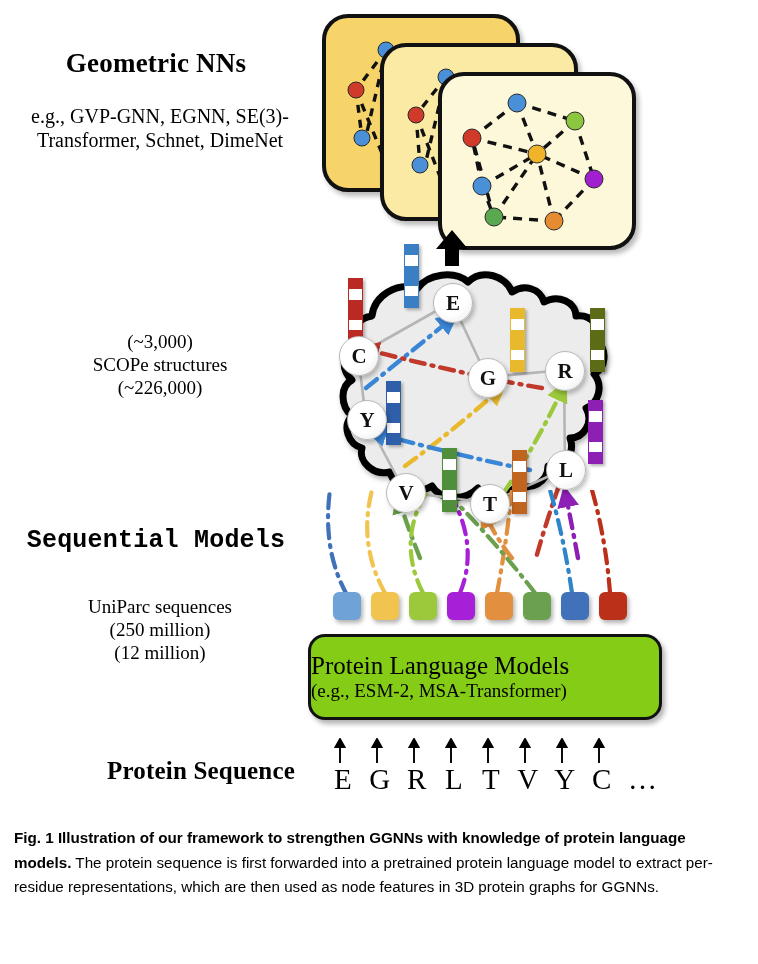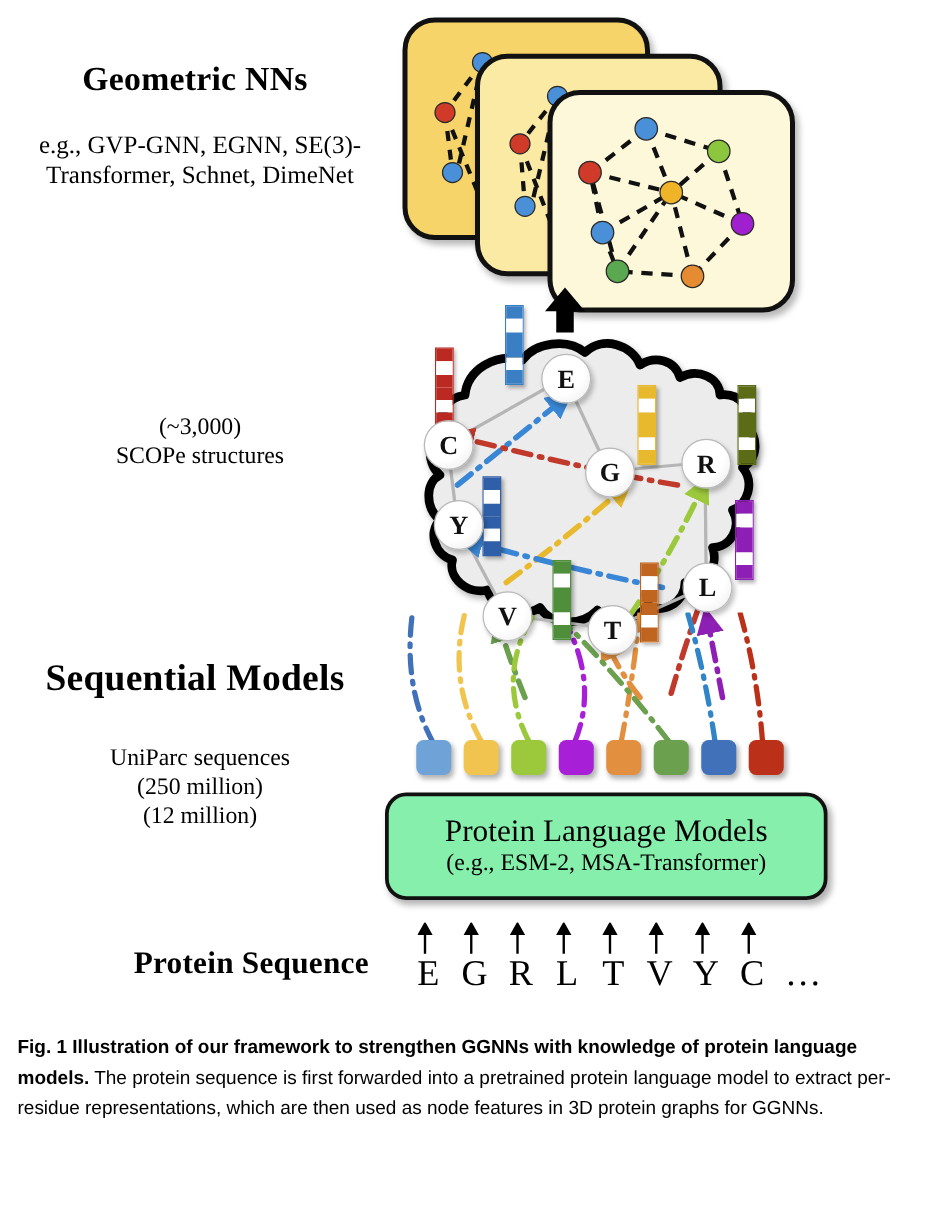--- a/index.html
+++ b/index.html
@@ -11,21 +11,21 @@
   .row-title{position:absolute;text-align:center;font-weight:bold;
              font-family:"Liberation Serif", serif;}
   .row-sub{position:absolute;text-align:center;line-height:1.22;
            font-family:"Liberation Serif", serif;}
   .it{}
 
   #t-gnn   {left:0;  top:48px;  width:312px; font-size:27px;letter-spacing:.2px;}
   #s-gnn   {left:10px;top:104px; width:300px; font-size:20px;}
   #t-graph {left:0;  top:272px; width:312px; font-size:25px;letter-spacing:.2px;}
   #s-graph {left:10px;top:330px; width:300px; font-size:19px;}
-  #t-seqm  {left:0;  top:526px; width:312px; font-size:30px;letter-spacing:.2px;}
+  #t-seqm  {left:0;  top:526px; width:312px; font-size:25px;letter-spacing:.2px;font-family:Liberation Mono, monospace;}
   #s-seqm  {left:10px;top:595px; width:300px; font-size:19px;}
   #t-pseq  {left:0;  top:757px; width:312px; font-size:25px;letter-spacing:.2px;margin-left:45px;}
 
   
   #caption{position:absolute;left:14px;top:826px;width:726px;
            font-family:"Liberation Sans", sans-serif;font-size:15.2px;
            line-height:1.62;text-align:left;}
   #caption b{font-weight:bold;}
 
   
@@ -56,23 +56,23 @@
         box-shadow:2px 2px 3px rgba(0,0,0,.3);z-index:5;}
   .fbar i{display:block;height:16.6%;}
 
   
   #swatches{position:absolute;left:333px;top:592px;width:296px;height:30px;}
   .sw{position:absolute;width:28px;height:28px;border-radius:6px;
       box-shadow:2px 3px 4px rgba(0,0,0,.3);}
 
   
   #plmbox{position:absolute;left:308px;top:634px;width:348px;height:80px;
-          background:#86efac;border:3px solid #111;border-radius:17px;
+          background:#84cc16;border:3px solid #111;border-radius:17px;
           box-shadow:3px 4px 5px rgba(0,0,0,.3);
-          display:flex;flex-direction:column;align-items:center;
+          display:flex;flex-direction:column;align-items:flex-start;
           justify-content:center;line-height:1.12;}
   #plm1{font-size:25px;}
   #plm2{font-size:19px;}
 
   
   #seqarrows{position:absolute;left:334px;top:738px;width:300px;height:26px;}
   #seqrow{position:absolute;left:330px;top:763px;width:330px;height:40px;
           font-size:29px;letter-spacing:.5px;}
   .sq{position:absolute;text-align:center;width:26px;}
 </style>
@@ -82,20 +82,21 @@
 <div class="fig">
 
   <div class="row-title" id="t-gnn">Geometric NNs</div>
   <div class="row-sub" id="s-gnn">
     <span class="it">e.g.,</span><span> GVP-GNN, EGNN, SE(3)-Transformer, Schnet, DimeNet</span>
   </div>
 
   <div class="row-sub" id="s-graph">
     <div>(~3,000)</div>
     <div>SCOPe structures</div>
+    <div>(~226,000)</div>
   </div>
 
   <div class="row-title" id="t-seqm">Sequential Models</div>
   <div class="row-sub" id="s-seqm">
     <div>UniParc sequences</div>
     <div>(250 million)</div>
     <div>(12 million)</div>
   </div>
 
   <div class="row-title" id="t-pseq">Protein Sequence</div>

